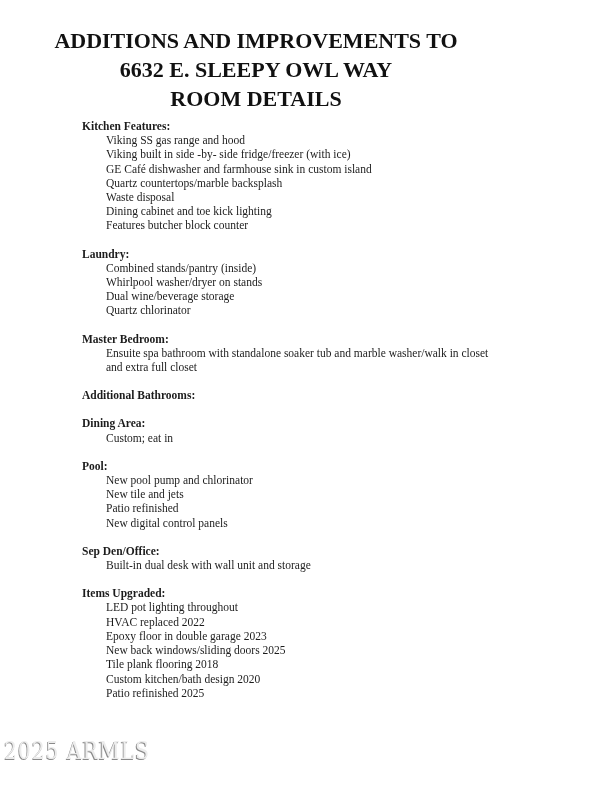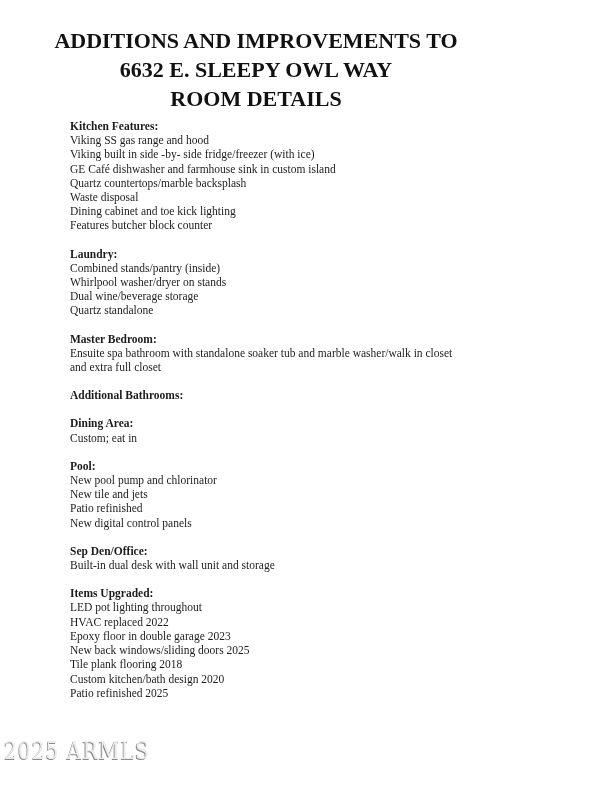--- a/index.html
+++ b/index.html
@@ -28,23 +28,25 @@
     margin: 6px 0 0 70px;
     width: 460px;
     font-size: 11.5px;
     line-height: 14.2px;
   }
   .section {
     margin-bottom: 14px;
   }
   .section-heading {
     font-weight: bold;
+    margin-left: 12px;
   }
   .section-line {
     font-weight: normal;
+    margin-left: 36px;
   }
   .watermark {
     position: absolute;
     left: 4px;
     top: 736px;
     font-family: "DejaVu Serif", serif;
     font-size: 25px;
     letter-spacing: 1px;
     color: #ececec;
     text-shadow: -1px 1px 0 #8a8a8a;
@@ -75,21 +77,21 @@
         <div class="section-line">Waste disposal</div>
         <div class="section-line">Dining cabinet and toe kick lighting</div>
         <div class="section-line">Features butcher block counter</div>
       </div>
 
   <div class="section">
     <div class="section-heading">Laundry:</div>
   <div class="section-line">Combined stands/pantry (inside)</div>
         <div class="section-line">Whirlpool washer/dryer on stands</div>
         <div class="section-line">Dual wine/beverage storage</div>
-        <div class="section-line">Quartz standalone</div>
+        <div class="section-line">Quartz chlorinator</div>
       </div>
 
   <div class="section">
     <div class="section-heading">Master Bedroom:</div>
   <div class="section-line">Ensuite spa bathroom with standalone soaker tub and marble washer/walk in closet</div>
         <div class="section-line">and extra full closet</div>
       </div>
 
   <div class="section">
     <div class="section-heading">Additional Bathrooms:</div>

